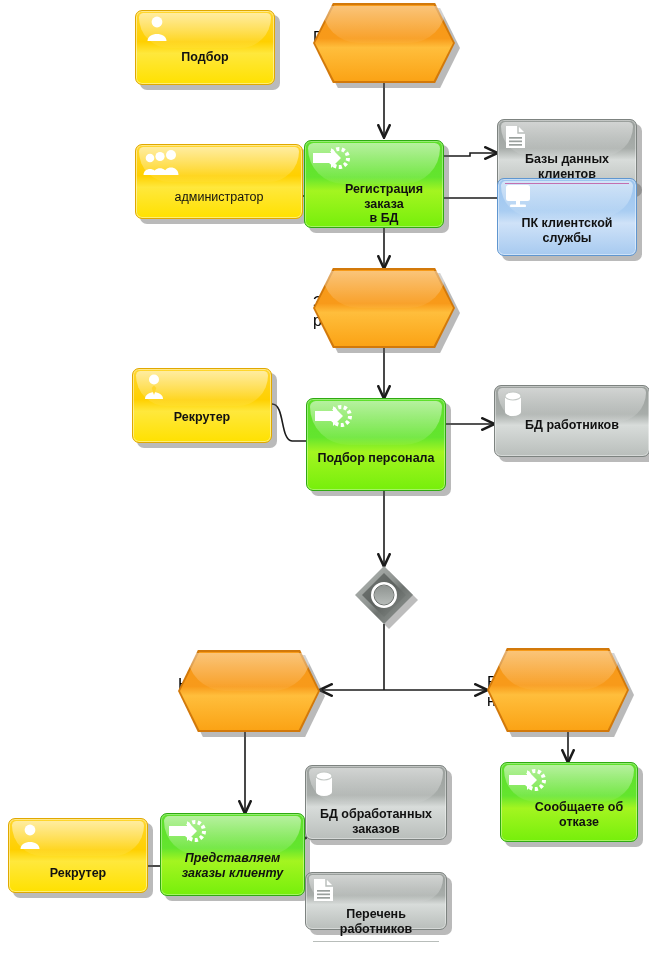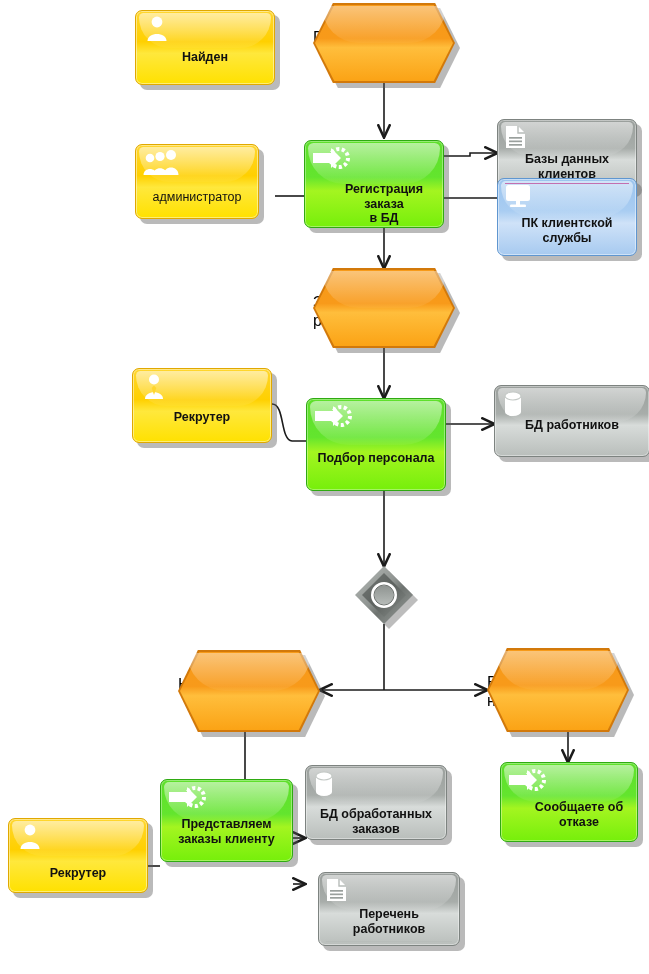--- a/index.html
+++ b/index.html
@@ -173,38 +173,38 @@
     <div class="shadow"></div>
     <div class="body">
         <div class="gloss"></div>
       </div>
     <div class="icon" style="z-index:2;">
       <svg viewBox="0 0 30 26" width="30" height="26">
         <circle cx="15" cy="7" r="5.4" fill="#ffffff"></circle>
         <path d="M5.5 26 C5.5 16.5 24.5 16.5 24.5 26 Z" fill="#ffffff"></path>
       </svg>
     </div>
-    <div class="label" style="top:40px;z-index:2;">Найден</div>
+    <div class="label" style="top:40px;z-index:2;">Подбор</div>
   </div>
 
   <div class="hex" style="left:313px;top:3px;width:142px;height:80px;">
     <div class="hshadow"></div>
     <div class="hborder"></div>
     <div class="hbody"></div>
     <div class="hgloss"></div>
     <div class="icon">
       <svg viewBox="0 0 34 22" width="34" height="22">
         <circle cx="7" cy="11" r="6" fill="#ffffff"></circle>
         <path d="M10 6 L24 6 L24 1 L33 11 L24 21 L24 16 L10 16 Z" fill="#ffffff"></path>
       </svg>
     </div>
     <div class="label" style="top:46px;">Поступил заказ</div>
   </div>
 
-  <div class="node rect yellow" style="left:135px;top:144px;width:124px;height:75px;">
+  <div class="node rect yellow" style="left:135px;top:144px;width:168px;height:75px;">
     <div class="shadow"></div>
     <div class="body">
         <div class="gloss"></div>
       </div>
     <div class="icon" style="z-index:2;width:40px;">
       <svg viewBox="0 0 40 26" width="40" height="26">
         <circle cx="8" cy="9" r="4.3" fill="#ffffff"></circle>
         <path d="M1.5 26 C1.5 18 14.5 18 14.5 26 Z" fill="#ffffff"></path>
         <circle cx="18" cy="7.5" r="4.6" fill="#ffffff"></circle>
         <path d="M11 26 C11 17 25 17 25 26 Z" fill="#ffffff"></path>
@@ -383,21 +383,21 @@
     <div class="icon" style="z-index:2;width:24px;height:28px;">
       <svg viewBox="0 0 24 28" width="24" height="28">
         <path d="M4 6 L4 22 A8 4 0 0 0 20 22 L20 6 Z" fill="#ffffff"></path>
         <ellipse cx="12" cy="6" rx="8" ry="4" fill="#ffffff" stroke="#c3c8c5" stroke-width="1.1"></ellipse>
       </svg>
     </div>
     <div class="label" style="top:42px;z-index:2;">БД обработанных
 заказов</div>
   </div>
 
-  <div class="node rect grey" style="left:318px;top:872px;width:142px;height:74px;">
+  <div class="node rect grey" style="left:305px;top:872px;width:142px;height:58px;">
     <div class="shadow"></div>
     <div class="body">
         <div class="gloss"></div>
       </div>
     <div class="icon" style="z-index:2;width:24px;height:26px;">
       <svg viewBox="0 0 24 26" width="24" height="26">
         <path d="M2 2 L14 2 L21 9 L21 24 L2 24 Z" fill="#ffffff"></path>
         <path d="M14 2 L14 9 L21 9" fill="none" stroke="#b7bcb9" stroke-width="1.4"></path>
         <rect x="5" y="13" width="13" height="1.7" fill="#9aa09d"></rect>
         <rect x="5" y="16.5" width="13" height="1.7" fill="#9aa09d"></rect>
@@ -416,21 +416,21 @@
       </div>
     <div class="icon" style="z-index:2;">
       <svg viewBox="0 0 30 26" width="30" height="26">
         <circle cx="15" cy="7" r="5.4" fill="#ffffff"></circle>
         <path d="M5.5 26 C5.5 16.5 24.5 16.5 24.5 26 Z" fill="#ffffff"></path>
       </svg>
     </div>
     <div class="label" style="top:48px;z-index:2;">Рекрутер</div>
   </div>
 
-  <div class="node rect green" style="left:160px;top:779px;width:133px;height:83px;">
+  <div class="node rect green" style="left:160px;top:813px;width:145px;height:83px;font-style:italic;">
     <div class="shadow"></div>
     <div class="body">
         <div class="gloss"></div>
       </div>
     <div class="icon" style="z-index:2;width:42px;height:26px;">
       <svg viewBox="0 0 42 26" width="42" height="26">
         <path d="M2 8 L20 8 L20 3 L30 13 L20 23 L20 18 L2 18 Z" fill="#ffffff"></path>
         <path d="M28 13 m-9,0 a9,9 0 1,1 18,0 a9,9 0 1,1 -18,0" fill="none" stroke="#ffffff" stroke-width="4" stroke-dasharray="3.2 2.4"></path>
       </svg>
     </div>

